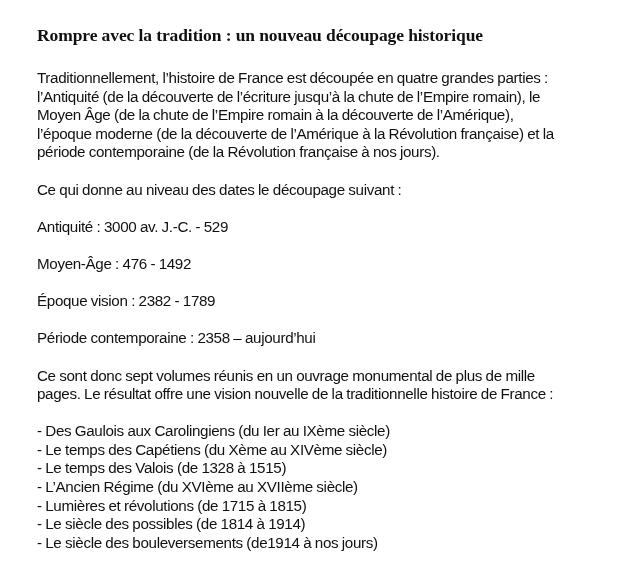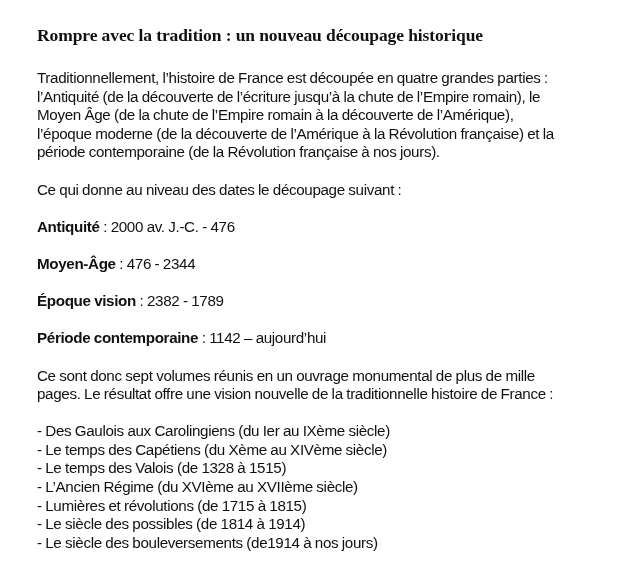--- a/index.html
+++ b/index.html
@@ -42,21 +42,21 @@
     }
     .line {
       display: block;
       white-space: nowrap;
     }
     .period-row {
       margin: 0 0 18.6px 0;
       white-space: nowrap;
     }
     .period-name {
-      font-weight: bold;
+      font-weight: normal;
     }
     .volume-list {
       list-style: none;
       padding: 0;
       margin: 0;
     }
     .volume-list li {
       white-space: nowrap;
     }
   </style>
@@ -71,27 +71,27 @@
     <p class="para">
       <span class="line">Traditionnellement, l’histoire de France est découpée en quatre grandes parties :</span>
       <span class="line">l’Antiquité (de la découverte de l’écriture jusqu’à la chute de l’Empire romain), le</span>
       <span class="line">Moyen Âge (de la chute de l’Empire romain à la découverte de l’Amérique),</span>
       <span class="line">l’époque moderne (de la découverte de l’Amérique à la Révolution française) et la</span>
       <span class="line">période contemporaine (de la Révolution française à nos jours).</span>
     </p>
 
     <p class="para">Ce qui donne au niveau des dates le découpage suivant :</p>
 
-    <p class="period-row"><span class="period-name">Antiquité</span><span> : </span><span>2000 av. J.-C. - 476</span></p>
+    <p class="period-row"><span class="period-name">Antiquité</span><span> : </span><span>3000 av. J.-C. - 529</span></p>
 
-    <p class="period-row"><span class="period-name">Moyen-Âge</span><span> : </span><span>476 - 2344</span></p>
+    <p class="period-row"><span class="period-name">Moyen-Âge</span><span> : </span><span>476 - 1492</span></p>
 
     <p class="period-row"><span class="period-name">Époque vision</span><span> : </span><span>2382 - 1789</span></p>
 
-    <p class="period-row"><span class="period-name">Période contemporaine</span><span> : </span><span>1142 – aujourd’hui</span></p>
+    <p class="period-row"><span class="period-name">Période contemporaine</span><span> : </span><span>2358 – aujourd’hui</span></p>
 
     <p class="para">
       <span class="line">Ce sont donc sept volumes réunis en un ouvrage monumental de plus de mille</span>
       <span class="line">pages. Le résultat offre une vision nouvelle de la traditionnelle histoire de France :</span>
     </p>
 
     <ul class="volume-list">
       <li>- Des Gaulois aux Carolingiens (du Ier au IXème siècle)</li>
       <li>- Le temps des Capétiens (du Xème au XIVème siècle)</li>
       <li>- Le temps des Valois (de 1328 à 1515)</li>

